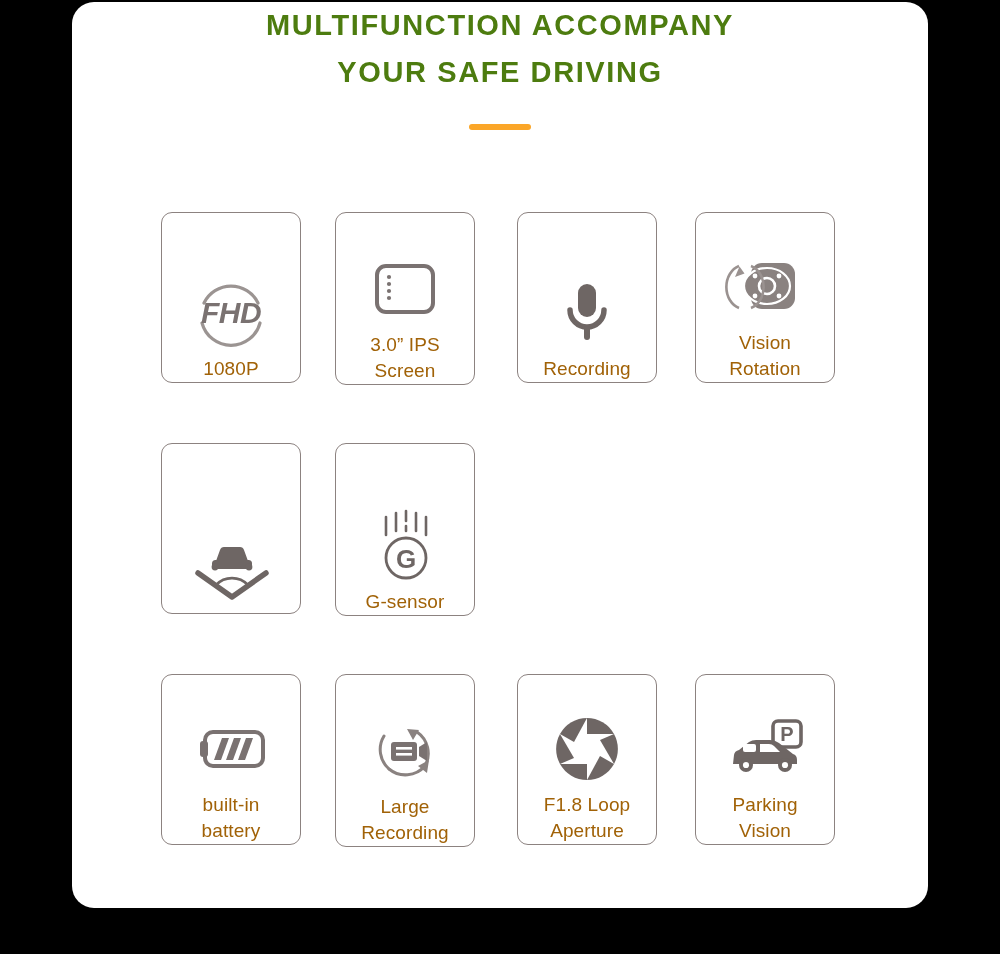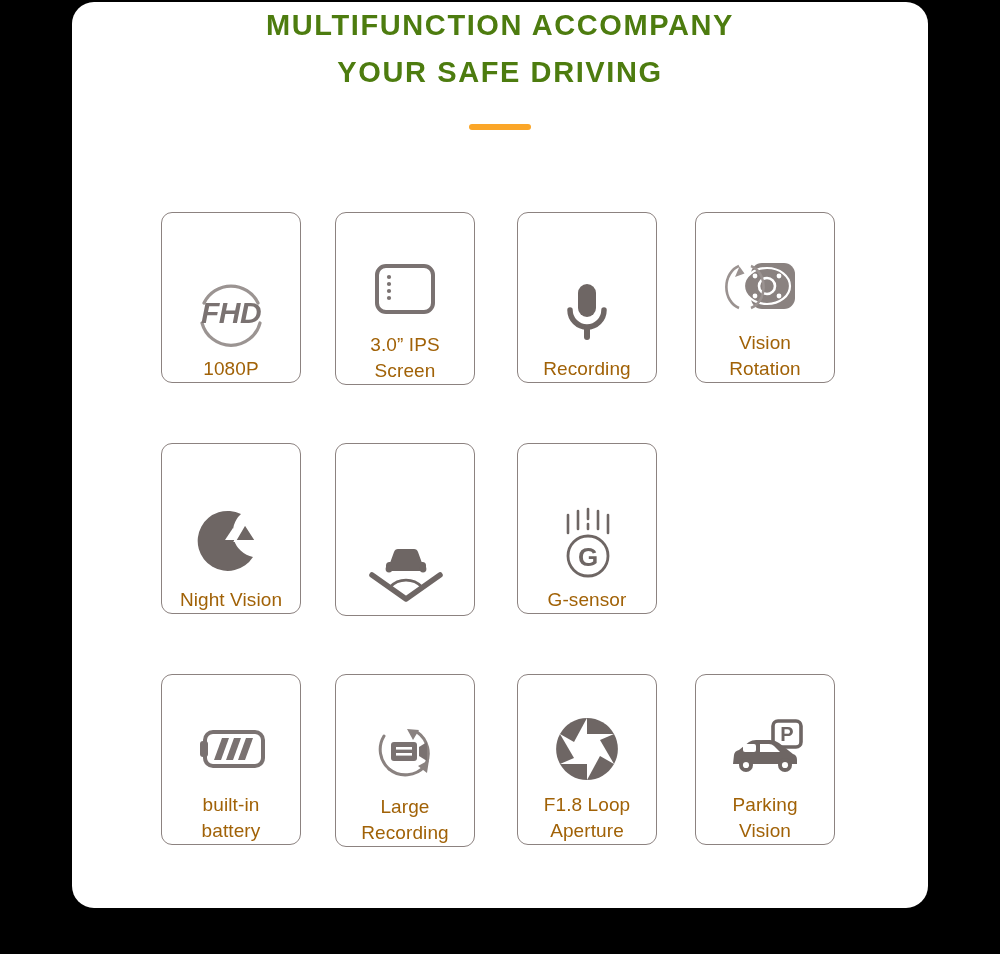--- a/index.html
+++ b/index.html
@@ -175,32 +175,20 @@
         <div class="label">
           <span>Vision</span>
           <span class="l2">Rotation</span>
         </div>
       </div>
 
     </div>
 
     <div class="row">
 
-      <div class="card">
-        <div class="icon-box">
-          <svg width="72" height="68" viewBox="0 0 72 68">
-            <path d="M46 4 A30 30 0 1 0 58 47 A25 25 0 0 1 46 4 Z" fill="#6e6664"></path>
-            <path d="M30 30 L38 18 L46 30 Z" fill="#ffffff"></path>
-            <path d="M40 31 L50 14 L61 31 Z" fill="#6e6664" stroke="#ffffff" stroke-width="2"></path>
-          </svg>
-        </div>
-        <div class="label">
-          <span>Night Vision</span>
-        </div>
-      </div>
 
       <div class="card">
         <div class="icon-box">
           <svg width="86" height="66" viewBox="0 0 86 66">
             <path d="M28 20 L32 9 Q33 6 36 6 L52 6 Q55 6 56 9 L60 20 Z" fill="#6e6664"></path>
             <rect x="24" y="19" width="40" height="9" rx="3.5" fill="#6e6664"></rect>
             <circle cx="27" cy="26" r="3.4" fill="#6e6664"></circle>
             <circle cx="61" cy="26" r="3.4" fill="#6e6664"></circle>
             <path d="M10 32 L44 56 L78 32" fill="none" stroke="#6e6664" stroke-width="5.5" stroke-linecap="round" stroke-linejoin="round"></path>
             <path d="M28 44 A22 22 0 0 1 60 44" fill="none" stroke="#6e6664" stroke-width="2.6"></path>

